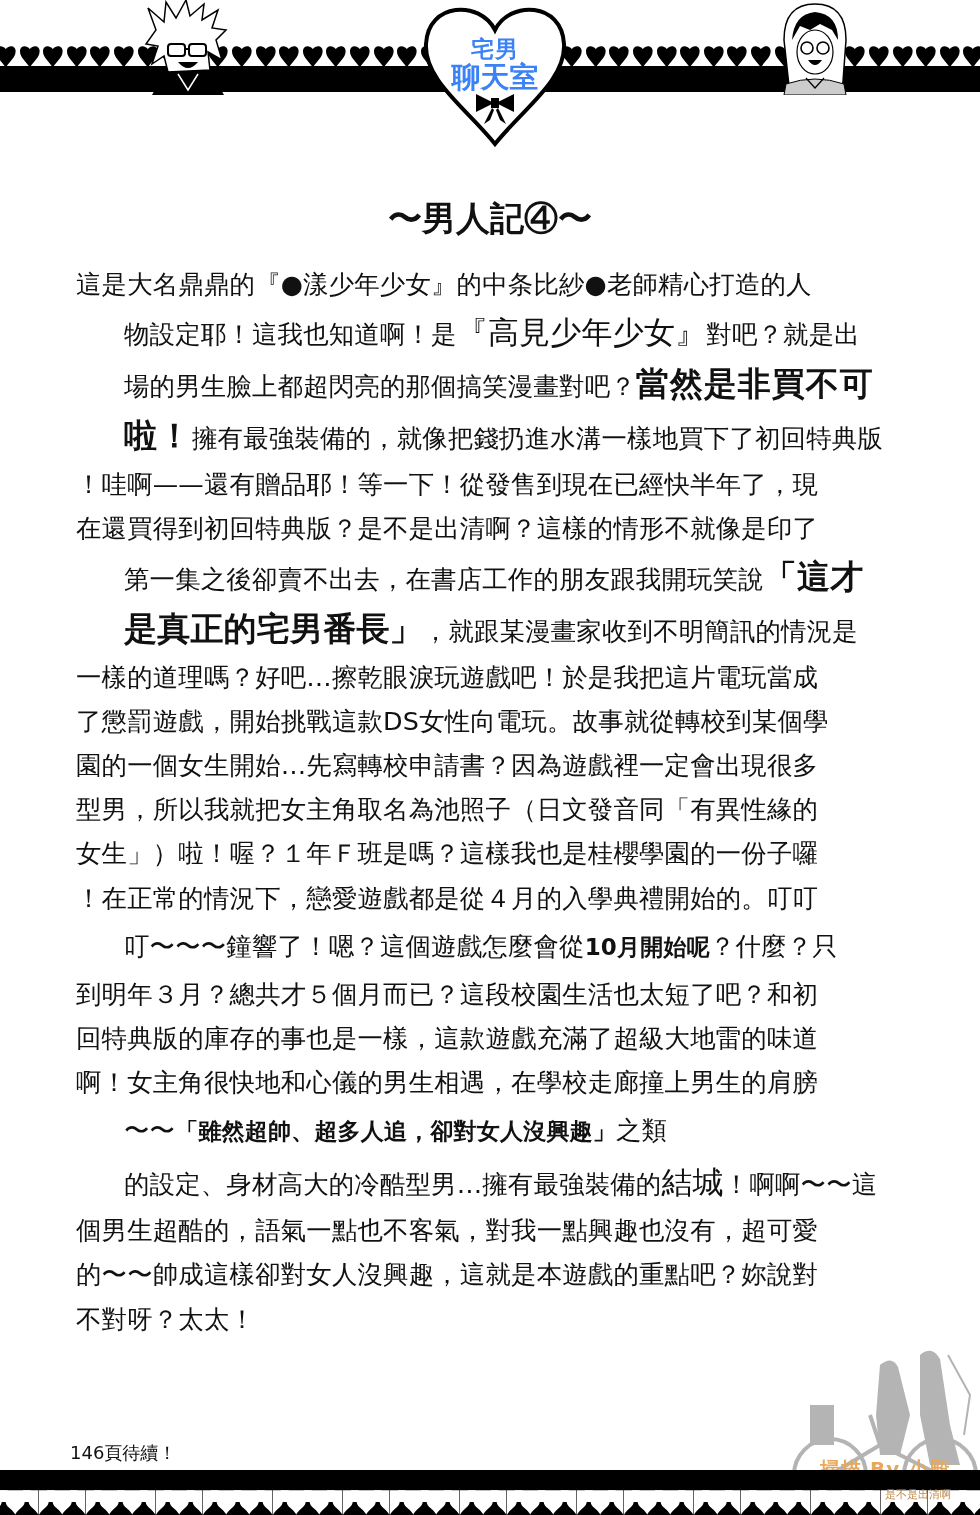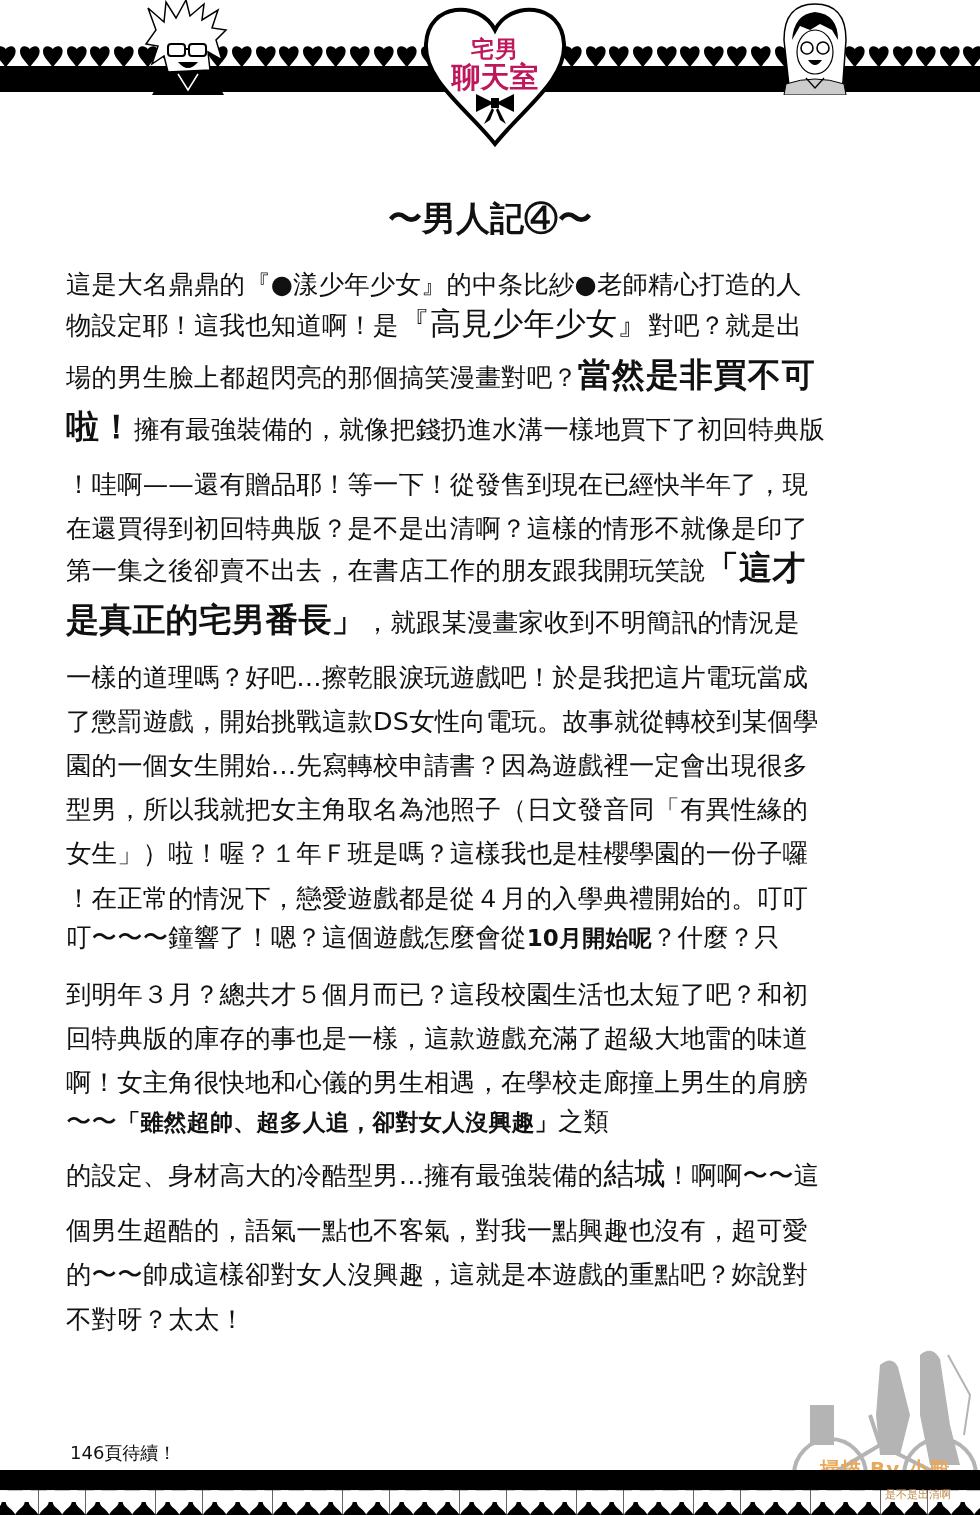--- a/index.html
+++ b/index.html
@@ -11,31 +11,31 @@
   .top-band { position:absolute; left:0; top:66px; width:980px; height:26px; background:#000; }
   .heart-row { display:flex; gap:0; position:absolute; left:-6px; top:0; }
   .heart { width:23.6px; height:24px; flex:0 0 auto; }
 
   .char { position:absolute; top:0; }
   .char-left { left:138px; width:100px; height:95px; }
   .char-right { left:770px; width:90px; height:95px; }
 
   .big-heart { position:absolute; left:410px; top:0; width:170px; height:148px; }
   .heart-title { position:absolute; left:410px; width:170px; text-align:center;
-                 font-family:"DejaVu Sans",sans-serif; font-weight:bold; color:#be185d; }
+                 font-family:"DejaVu Sans",sans-serif; font-weight:bold; color:#3b82f6; }
   .heart-title.l1 { top:34px; font-size:23px; letter-spacing:1px; }
   .heart-title.l2 { top:58px; font-size:29px; letter-spacing:0px; }
 
   
   .article-title { position:absolute; left:0; width:980px; top:196px; text-align:center;
                    font-family:"DejaVu Serif",serif; font-weight:bold; font-size:34px; letter-spacing:0px; }
 
-  .body { position:absolute; left:66px; top:262px; width:850px; }
+  .body { position:absolute; left:76px; top:262px; width:850px; }
   .line { height:44.2px; line-height:44px; font-size:25.4px; white-space:nowrap; letter-spacing:0.2px; }
-  .line.tall { height:52px; line-height:34px; }
+  .line.tall { height:52px; line-height:52px;margin-left:48px; }
   .em-serif { font-family:"DejaVu Serif",serif; font-weight:bold; font-size:33px; }
   .em-heavy { font-weight:bold; font-size:33px; letter-spacing:1px; }
   .em-sans { font-weight:bold; font-size:23px; }
   .em-plain { font-size:31px; }
 
   .footer-note { position:absolute; left:70px; top:1441px; font-size:18px; color:#111; }
 
   
   .bottom-band { position:absolute; left:0; top:1470px; width:980px; height:22px; background:#000; }
   .bottom-drops { position:absolute; left:0; top:1490px; width:980px; height:25px; background:#000; overflow:hidden; }

